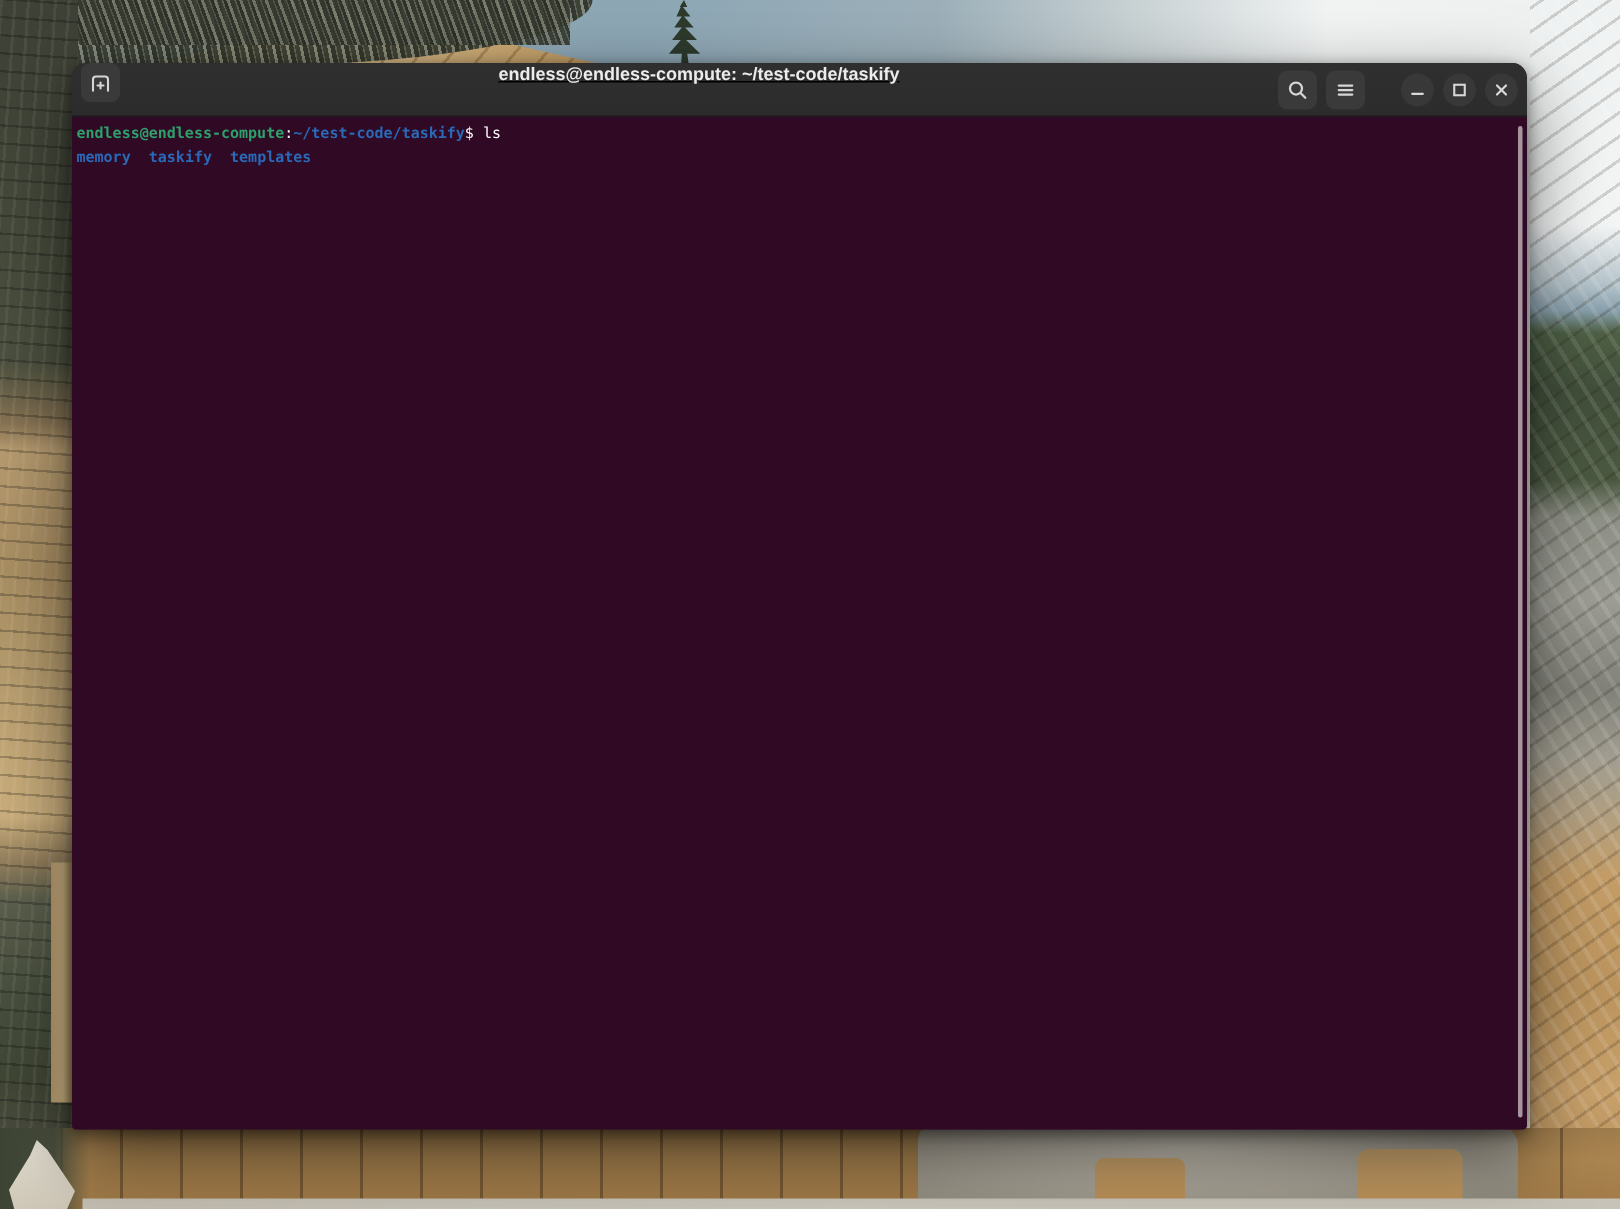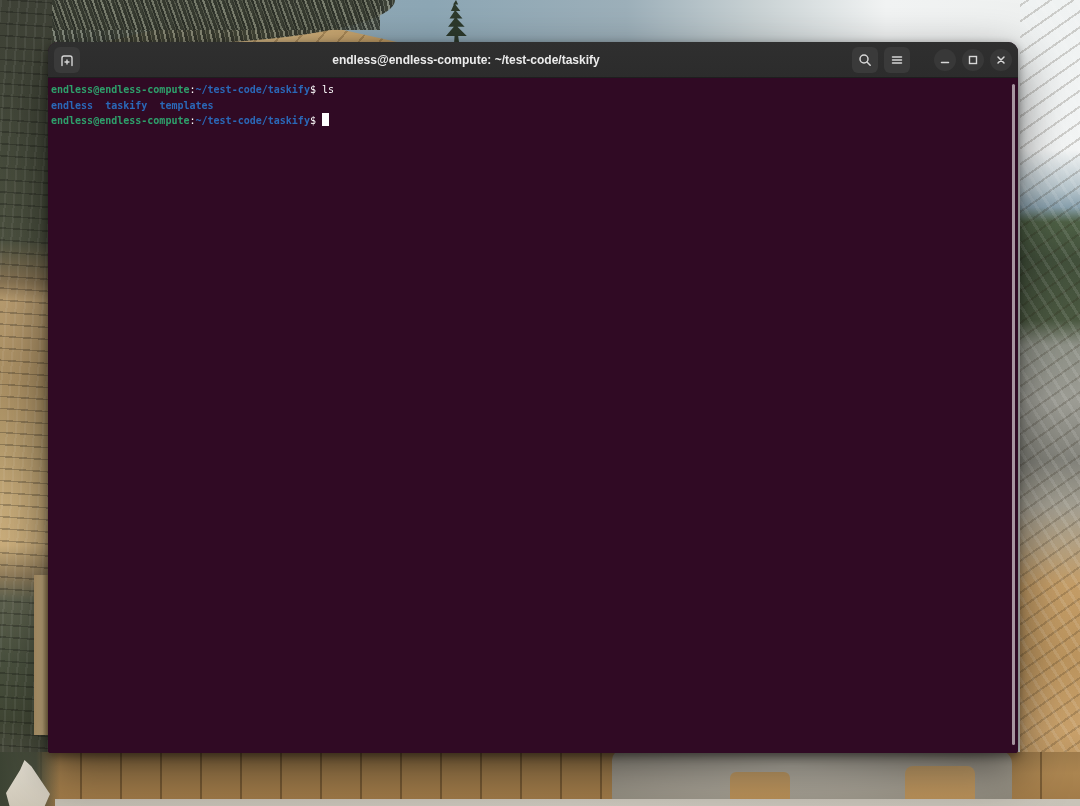--- a/index.html
+++ b/index.html
@@ -109,21 +109,21 @@
   
   .window{
     position:absolute;left:48px;top:42px;width:970px;height:711px;
     border-radius:10px 10px 3px 3px;overflow:hidden;
     box-shadow:0 18px 50px rgba(0,0,0,.55),0 3px 10px rgba(0,0,0,.45);
     background:var(--terminal-background,#300a24);
   }
   .headerbar{
     height:36px;background:linear-gradient(180deg,#2f2f2f,var(--headerbar-background,#2c2c2c));
     border-bottom:1px solid #1e1e1e;
-    display:flex;align-items:center;padding:0 6px;box-sizing:border-box;
+    display:flex;padding:0 6px;box-sizing:border-box;text-decoration:underline;
   }
   .hb-btn{
     width:26px;height:26px;border:none;border-radius:6px;background:#3a3a3a;
     display:flex;align-items:center;justify-content:center;padding:0;cursor:pointer;flex:0 0 auto;
   }
   .hb-title{
     flex:1;text-align:center;
     color:var(--title-text,#ececec);font-size:12px;font-weight:bold;
     white-space:nowrap;overflow:hidden;text-overflow:ellipsis;padding:0 8px;
   }
@@ -225,18 +225,17 @@
           <svg width="12" height="12" viewBox="0 0 12 12" stroke="#d8d8d8" stroke-width="1.5" stroke-linecap="round">
             <path d="M3 3 L9 9 M9 3 L3 9"></path>
           </svg>
         </span>
       </button>
     </div>
   </div>
 
   <div class="term">
     <div class="line"><span class="c-green">endless@endless-compute</span><span>:</span><span class="c-blue">~/test-code/taskify</span><span>$</span><span> </span><span>ls</span></div>
-    <div class="line"><span class="c-blue">endless</span><span>  </span><span class="c-blue">taskify</span><span>  </span><span class="c-blue">templates</span></div>
-    <div class="line"><span class="c-green">endless@endless-compute</span><span>:</span><span class="c-blue">~/test-code/taskify</span><span>$</span><span> </span><span class="cursor"></span></div>
+    <div class="line"><span class="c-blue">memory</span><span>  </span><span class="c-blue">taskify</span><span>  </span><span class="c-blue">templates</span></div>
   </div>
 
   <div class="term-scrollbar"></div>
 </div>
 
 </body></html>

